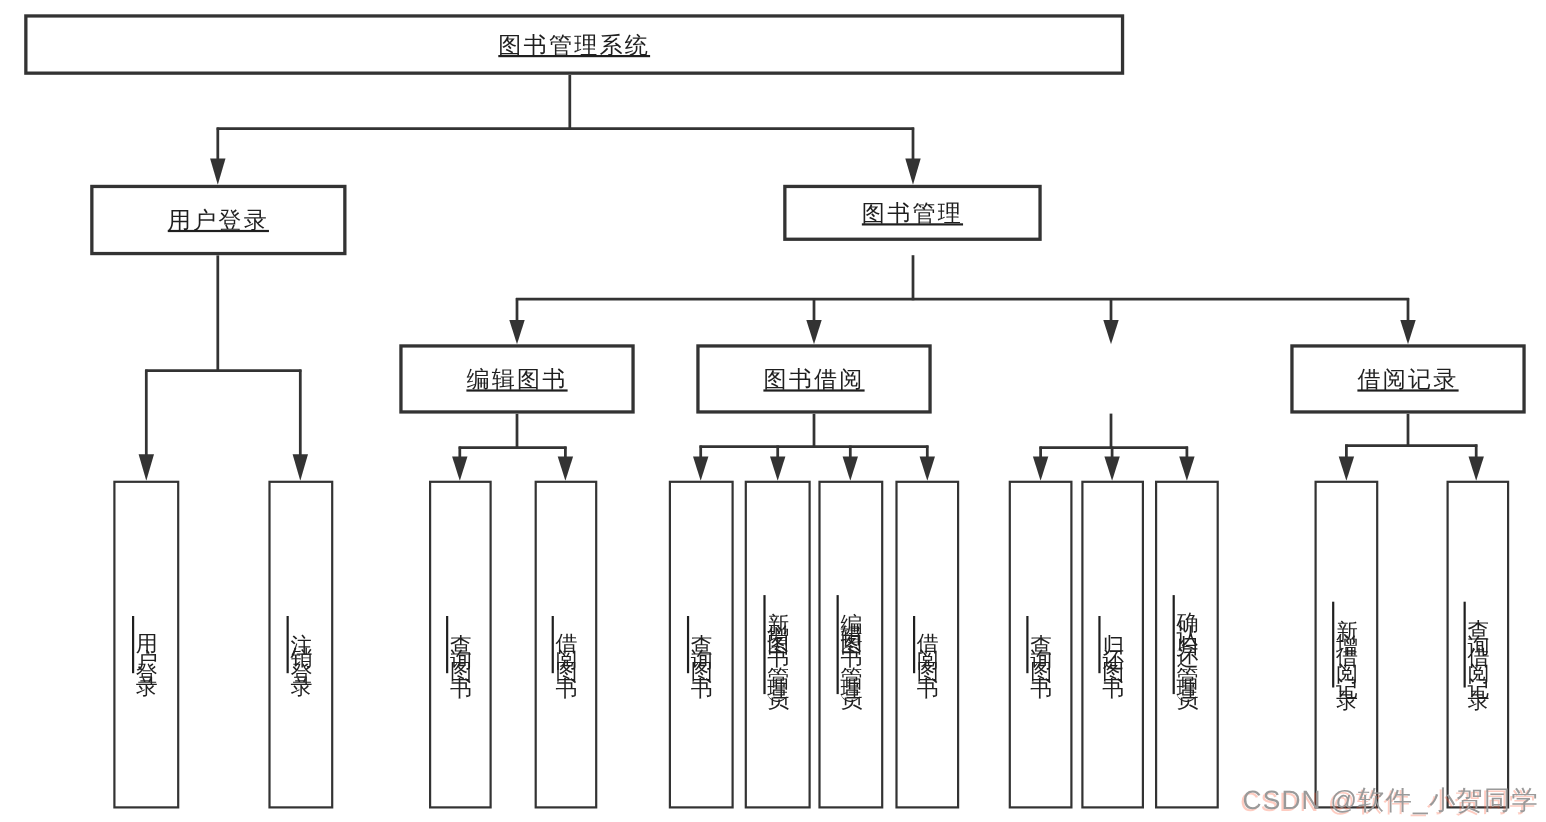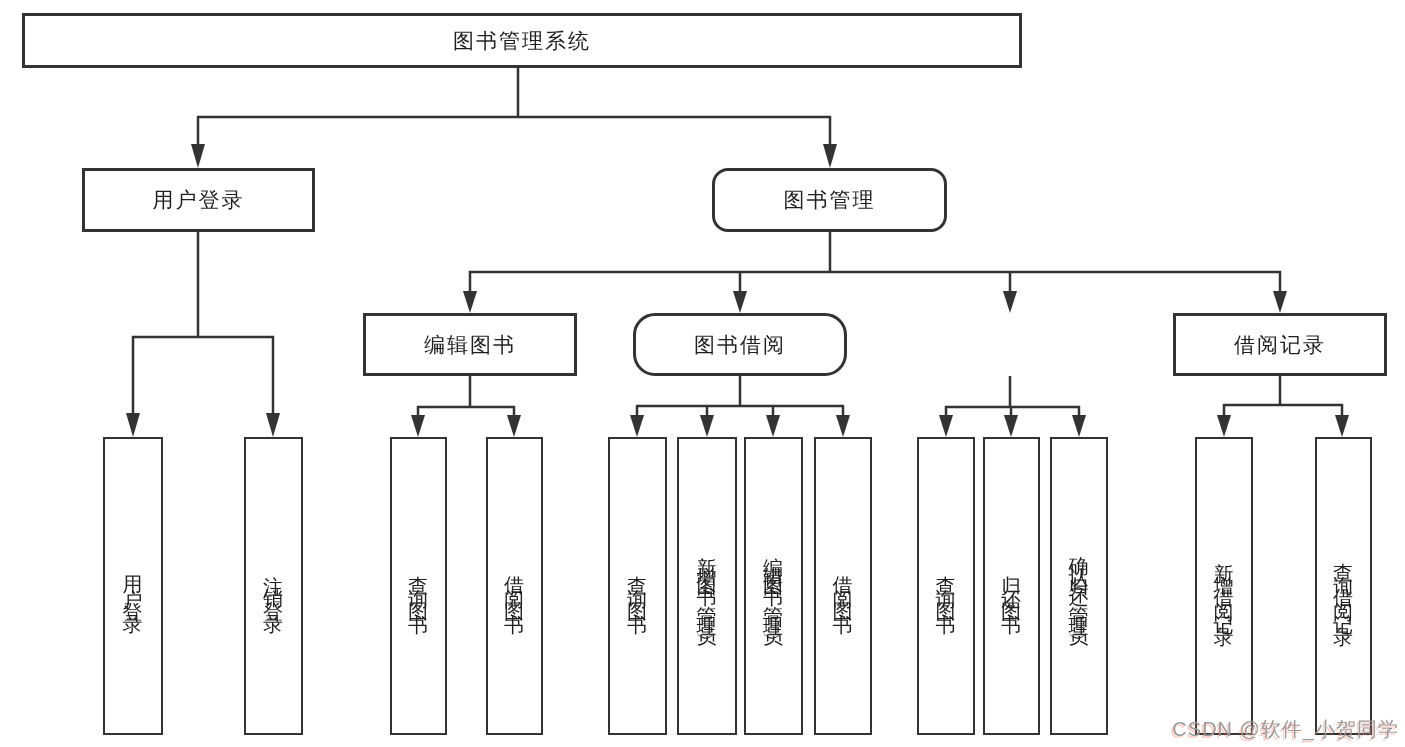--- a/index.html
+++ b/index.html
@@ -3,32 +3,32 @@
 <meta charset="utf-8">
 <style>
   html,body{margin:0;padding:0;background:#ffffff;}
   #canvas{
     position:relative;width:1405px;height:747px;background:#ffffff;overflow:hidden;
     font-family:"Liberation Sans","DejaVu Sans",sans-serif;color:#1f1f1f;
   }
   #wires{position:absolute;left:0;top:0;width:1405px;height:747px;z-index:0;}
   .box{
     position:absolute;box-sizing:border-box;background:#ffffff;border:3px solid #333333;
-    display:flex;align-items:center;justify-content:center;z-index:1;
+    display:flex;align-items:center;justify-content:center;z-index:1;text-decoration:underline;
   }
   .box .hlabel{font-size:21px;letter-spacing:2px;white-space:nowrap;}
   .leaf{border-width:2px;}
   .leaf .vlabel{
     writing-mode:vertical-rl;text-orientation:mixed;
     font-size:20px;line-height:1;letter-spacing:13px;white-space:nowrap;
   }
   .leaf.long .vlabel{letter-spacing:10px;}
   #watermark{
     position:absolute;right:6px;bottom:4px;z-index:2;
-    font-size:20px;color:#9a9a9a;letter-spacing:1px;
+    font-size:24px;color:#9a9a9a;letter-spacing:1px;
     text-shadow:-2px 2px 0 rgba(252,85,49,0.30);
     white-space:nowrap;
     text-align:right;
   }
 </style>
 </head>
 <body>
 
 <div id="canvas">
 
@@ -98,28 +98,28 @@
     </g>
   </svg>
 
   <div class="box" style="left:22px;top:13px;width:1000px;height:55px;">
     <span class="hlabel">图书管理系统</span>
   </div>
 
   <div class="box" style="left:82px;top:168px;width:233px;height:64px;">
     <span class="hlabel">用户登录</span>
   </div>
-  <div class="box" style="left:712px;top:168px;width:235px;height:64px;border-radius:16px;">
+  <div class="box" style="left:712px;top:168px;width:235px;height:51px;">
     <span class="hlabel">图书管理</span>
   </div>
 
   <div class="box" style="left:363px;top:313px;width:214px;height:63px;">
     <span class="hlabel">编辑图书</span>
   </div>
-  <div class="box" style="left:633px;top:313px;width:214px;height:63px;border-radius:22px;">
+  <div class="box" style="left:633px;top:313px;width:214px;height:63px;">
     <span class="hlabel">图书借阅</span>
   </div>
   <div class="box" style="left:1173px;top:313px;width:214px;height:63px;text-align:right;">
     <span class="hlabel">借阅记录</span>
   </div>
 
   <div class="box leaf" style="left:103px;top:437px;width:60px;height:298px;">
     <span class="vlabel">用户登录</span>
   </div>
   <div class="box leaf" style="left:244px;top:437px;width:59px;height:298px;">

